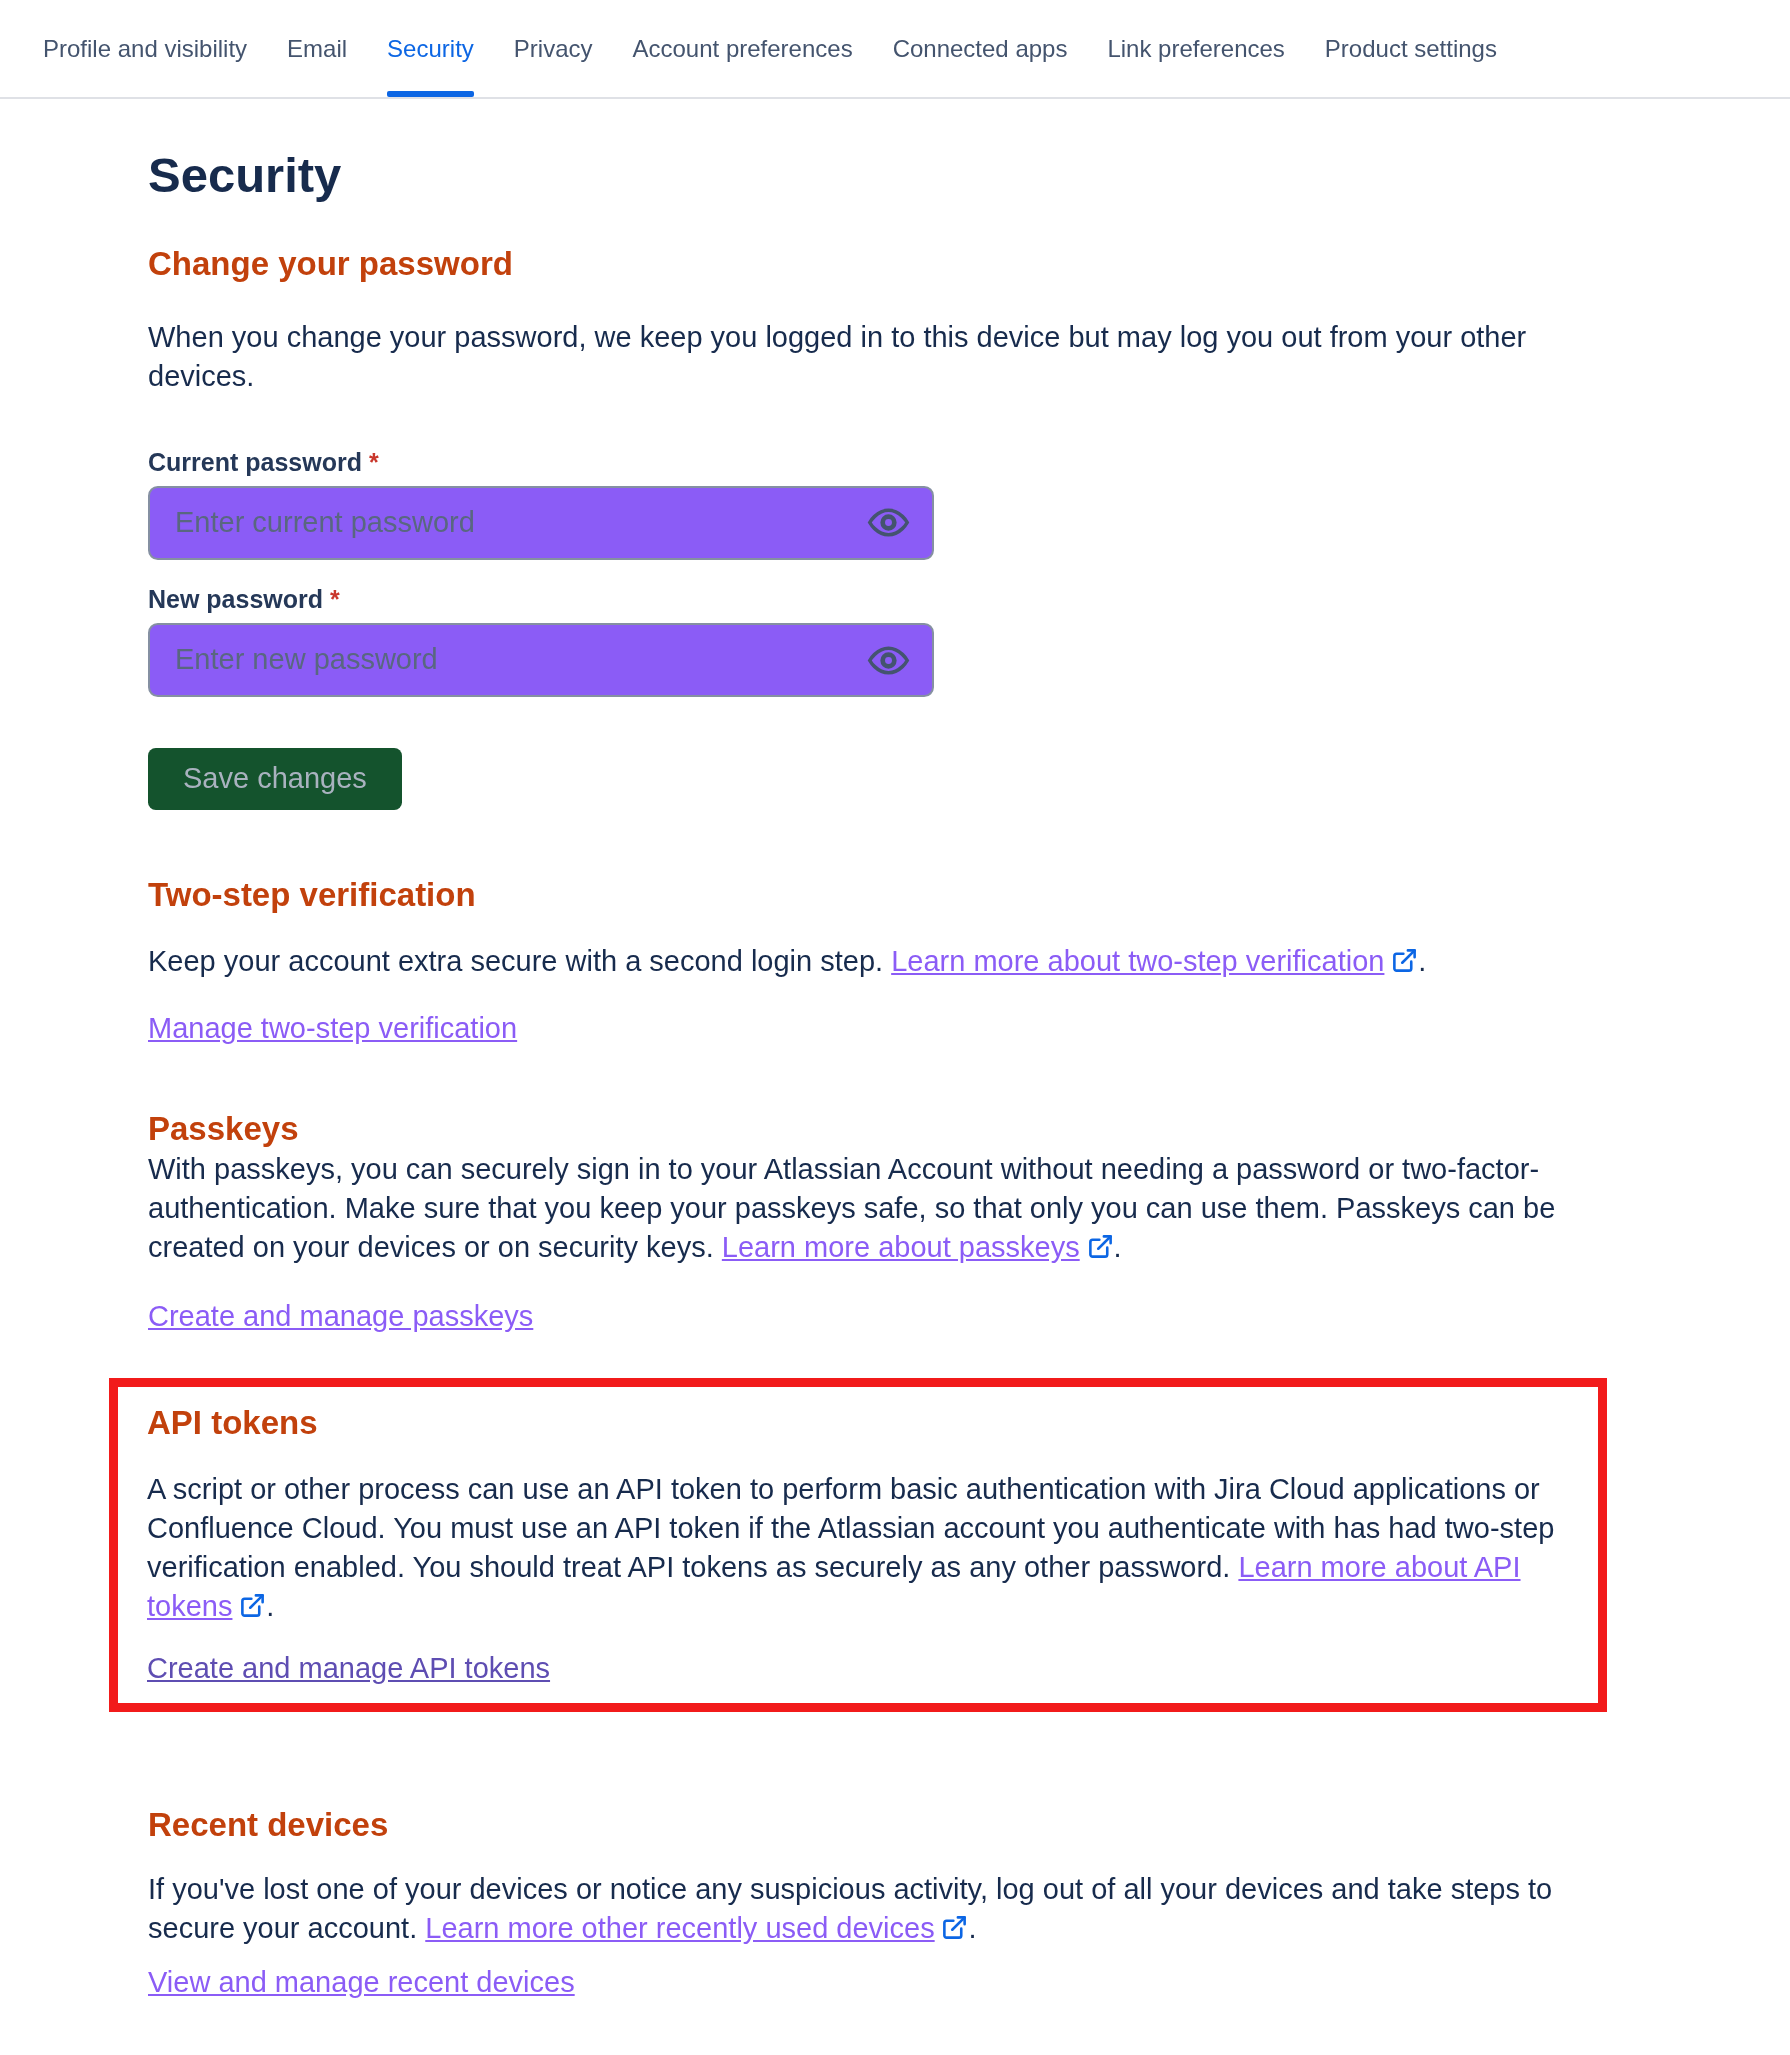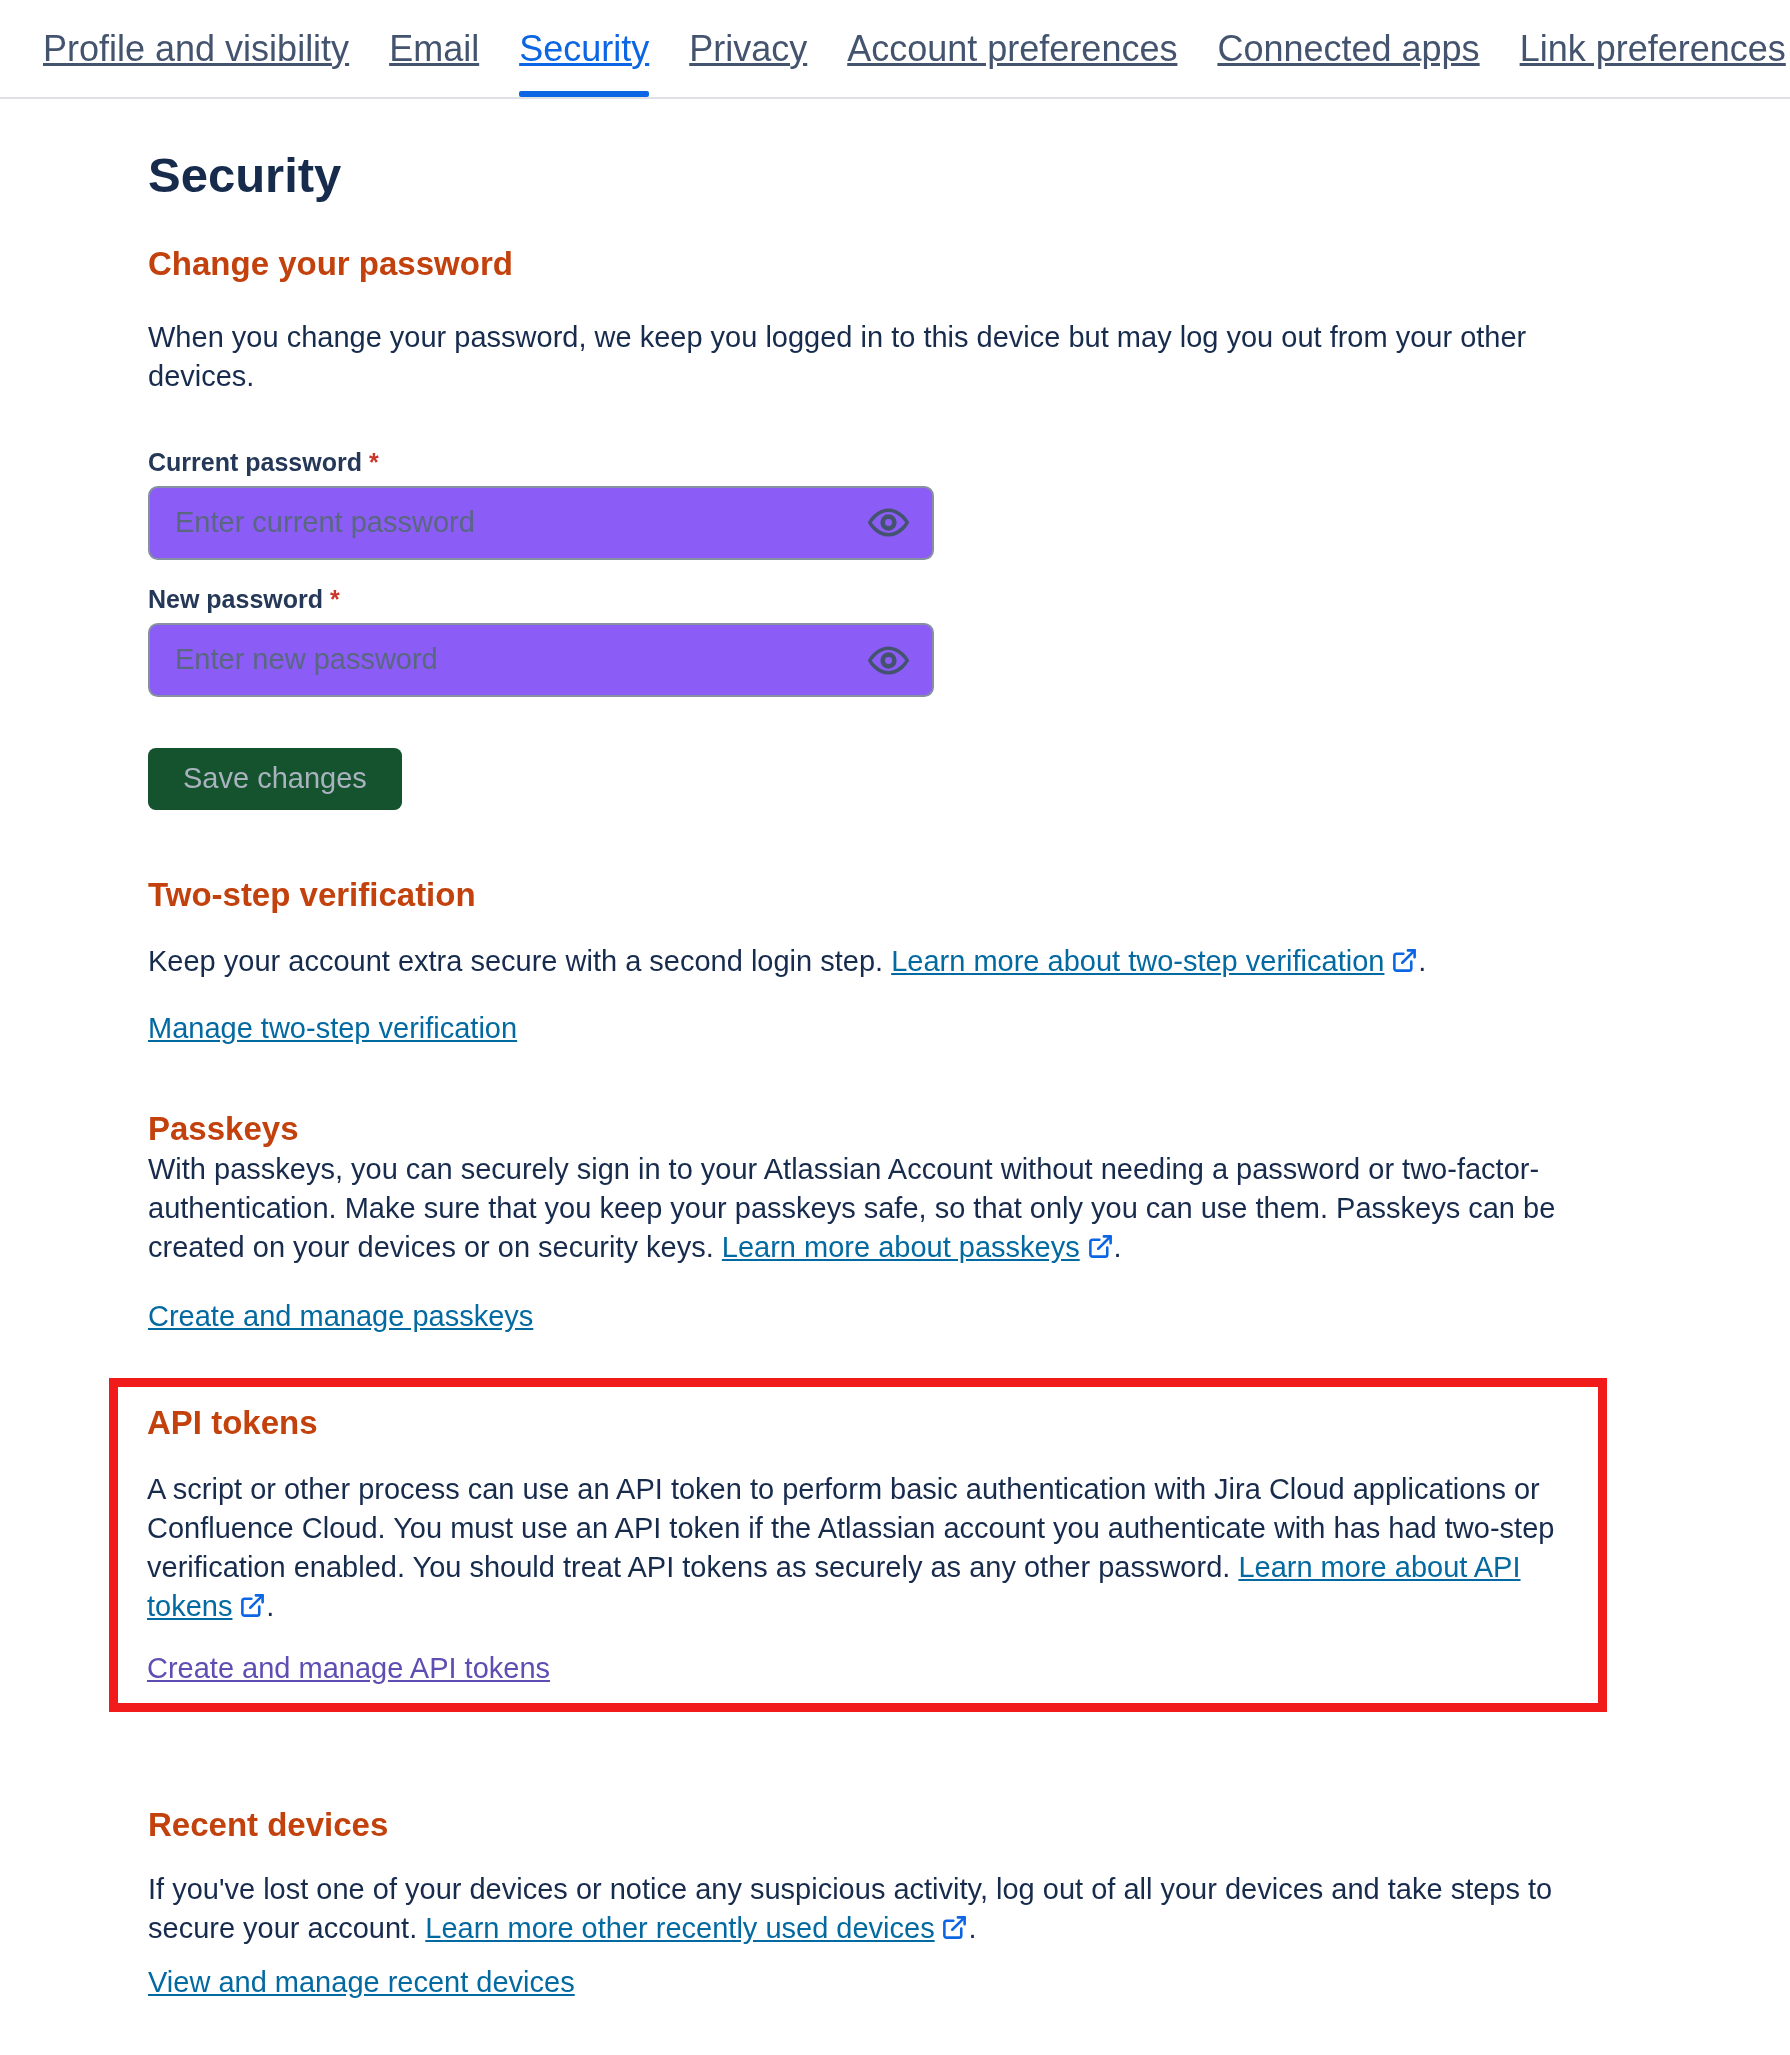--- a/index.html
+++ b/index.html
@@ -14,22 +14,22 @@
   .topnav {
     height: 99px; width: 100%;
     border-bottom: 2px solid #DFE1E6;
     display: flex; align-items: stretch;
     padding-left: 43px;
   }
   .tab {
     position: relative;
     display: flex; align-items: center;
     margin-right: 40px;
-    font-size: 36px; font-weight: 500; color: #44546E;
-    cursor: pointer; white-space: nowrap; text-decoration: underline;
+    font-size: 24px; font-weight: 500; color: #44546E;
+    cursor: pointer; white-space: nowrap;
   }
   .tab.active { color: #0C66E4; }
   .tab.active::after {
     content: ""; position: absolute; left: 0; right: 0; bottom: 0;
     height: 5.9px; background: #0C66E4; border-radius: 2px;
   }
 
   
   .content { padding-left: 148px; width: 1658px; }
 
@@ -38,21 +38,21 @@
     font-size: 49px; line-height: 59px; font-weight: 700; color: #172B4D;
   }
   h2.section-heading {
     font-size: 33px; line-height: 43px; font-weight: 700; color: #c2410c;
   }
   .para {
     font-size: 29px; line-height: 39px; color: #172B4D;
     white-space: pre-line; width: 1492px;
   }
   a.inline-link, a.action-link {
-    color: #0369a1; text-decoration: underline; cursor: pointer;
+    color: #8b5cf6; text-decoration: underline; cursor: pointer;
     white-space: pre-line;
   }
   a.action-link { display: inline-block; font-size: 29px; line-height: 39px; }
   a.visited-link { color: #5E4DB2; }
   .ext-icon {
     display: inline-block; width: 27px; height: 27px;
     vertical-align: -2.9px; margin-left: 6.8px; color: #0C66E4;
   }
   .ext-icon svg { width: 27px; height: 27px; display: block; }
   .period { color: #172B4D; }

